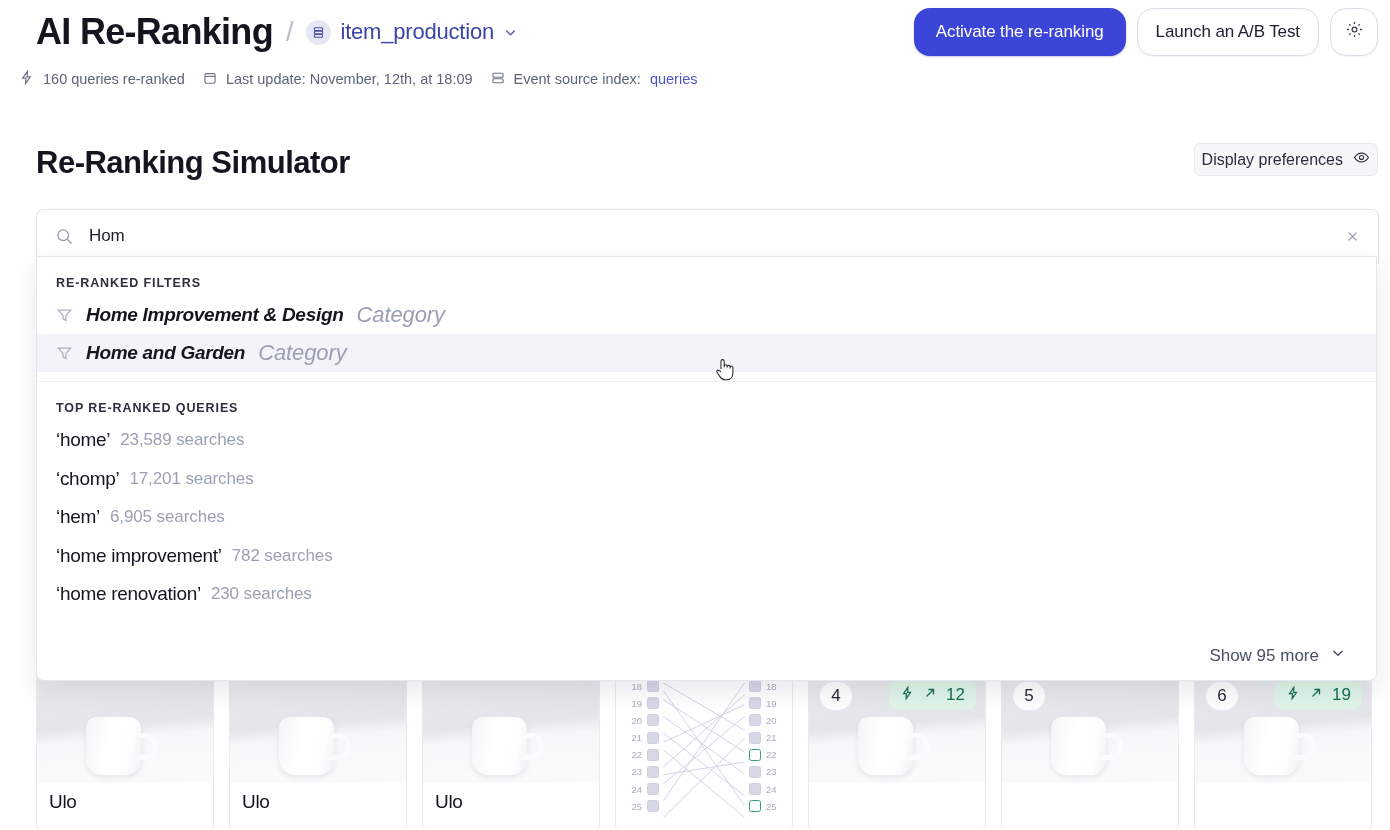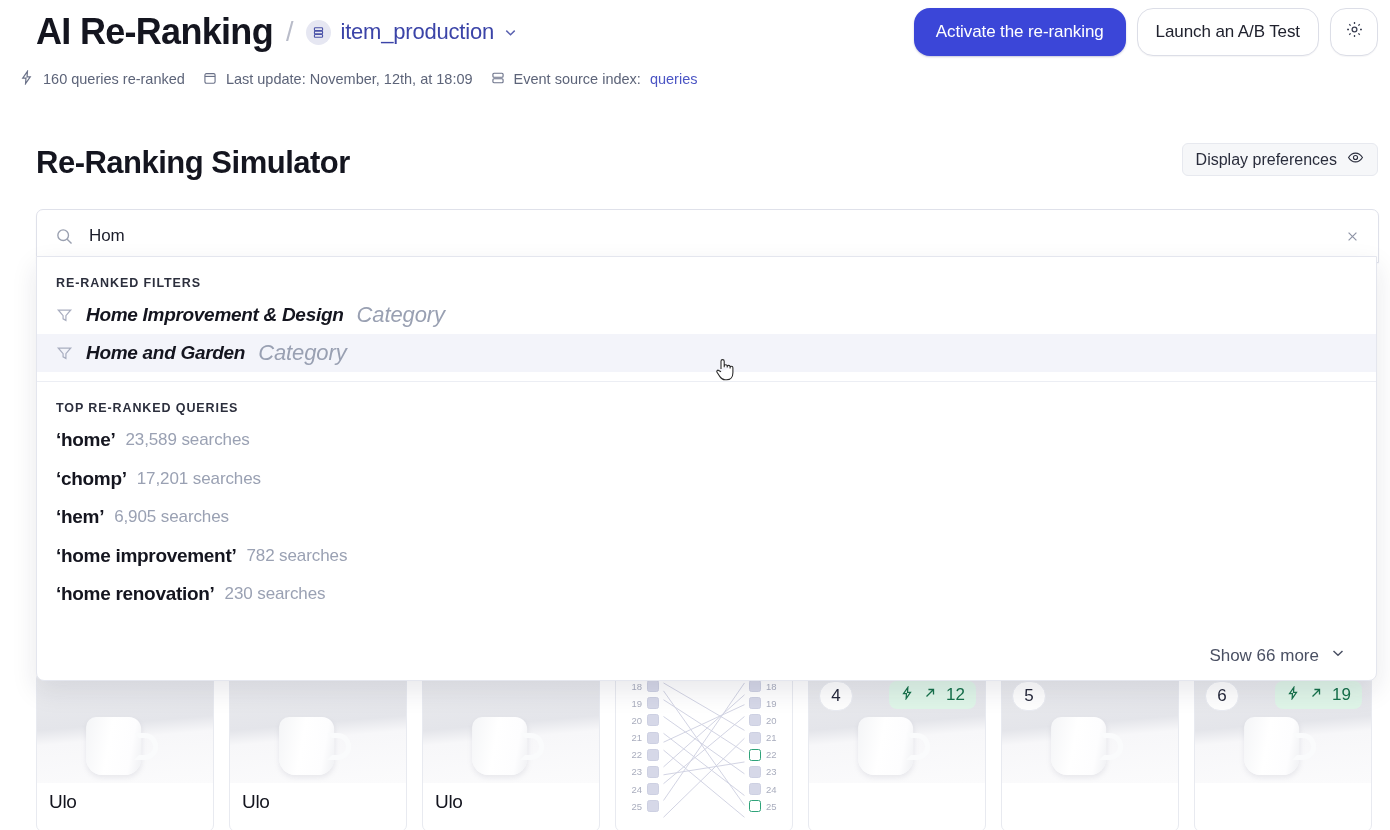--- a/index.html
+++ b/index.html
@@ -70,21 +70,21 @@
   
   .sim-head {
     position: absolute; left: 36px; top: 143px; right: 12px;
     display: flex; align-items: flex-end;
   }
   .sim-title {
     font-size: 31px; font-weight: 700; color: #14151f; letter-spacing: -0.5px;
   }
   .display-pref {
     margin-left: auto; margin-bottom: 5px;
-    height: 33px; padding: 0 13px; border-radius: 6px;
+    height: 33px; padding: 0 7px; border-radius: 6px;
     background: #f6f7f9; border: 1px solid #e7e9ef;
     display: flex; align-items: center; gap: 10px;
     font-size: 16px; color: #2a2d3c; cursor: pointer;
   }
 
   
   .search-wrap {
     position: absolute; left: 36px; top: 209px; width: 1343px; height: 54px;
     border: 1px solid #dfe1ea; border-top-left-radius: 7px; border-top-right-radius: 7px;
     background: #fff; display: flex; align-items: center; padding: 0 17px 0 18px;
@@ -116,21 +116,21 @@
   .filter-icon { color: #a9aec0; display: flex; flex: none; }
   .filter-name { font-size: 19px; font-weight: 700; color: #14151f; letter-spacing: -0.3px; }
   .filter-type { font-size: 22px; color: #99a0b2; letter-spacing: -0.1px; }
 
   .divider { height: 1px; background: #eceef4; margin: 9px 0 0; }
 
   .query-row {
     height: 38.5px; display: flex; align-items: center; gap: 10px;
     padding: 0 19px; cursor: pointer;
   }
-  .query-term { font-size: 19px; font-weight: 700; color: #14151f; letter-spacing: -0.3px; }
+  .query-term { font-size: 19px; font-weight: 400; color: #14151f; letter-spacing: -0.3px; }
   .query-count { font-size: 17px; color: #9aa1b3; letter-spacing: -0.1px; }
 
   .show-more {
     position: absolute; right: 30px; bottom: 14px;
     display: flex; align-items: center; gap: 11px;
     font-size: 17px; color: #4a5063; cursor: pointer;
   }
 
   .cursor-hand { position: absolute; left: 714px; top: 357px; z-index: 40; }
 
@@ -345,21 +345,21 @@
     <div class="query-row">
       <span class="query-term">‘home improvement’</span>
       <span class="query-count">782 searches</span>
     </div>
     <div class="query-row">
       <span class="query-term">‘home renovation’</span>
       <span class="query-count">230 searches</span>
     </div>
 
     <div class="show-more">
-      <span>Show 66 more</span>
+      <span>Show 95 more</span>
       <span>
         <svg width="16" height="16" viewBox="0 0 16 16" fill="none" stroke="#4a5063" stroke-width="1.45">
             <path d="M3.5 6 8 10.3 12.5 6"></path>
           </svg>
       </span>
     </div>
   </div>
 
   <div class="cursor-hand">
     <svg width="22" height="26" viewBox="0 0 22 26" fill="#ffffff" stroke="#2b2b2b" stroke-width="1.1">

